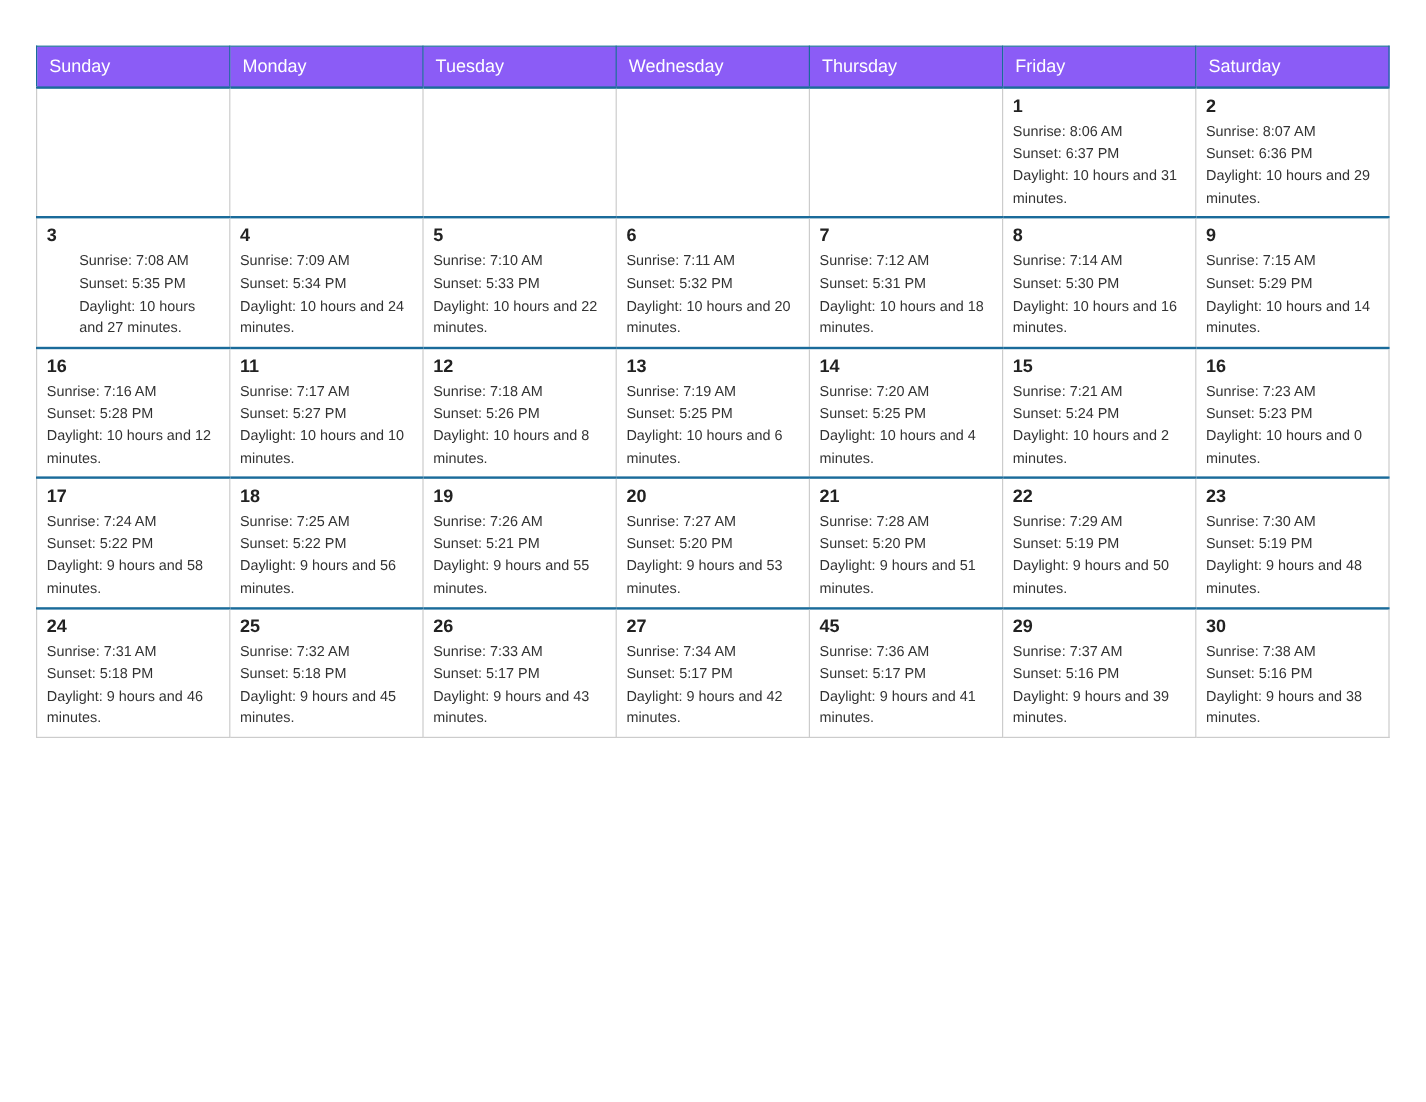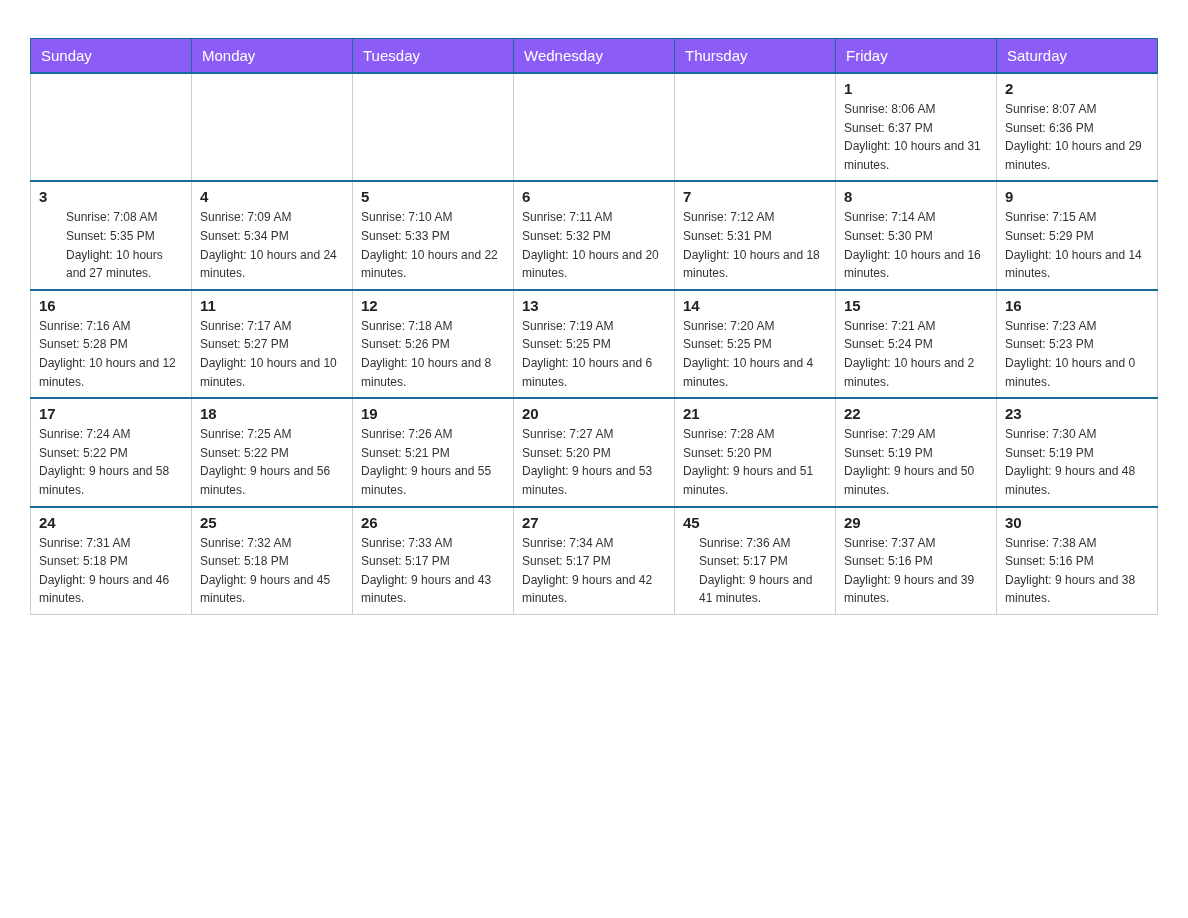--- a/index.html
+++ b/index.html
@@ -300,21 +300,21 @@
 Daylight: 9 hours and 43 minutes.</div>
         </td>
         <td>
           <span class="day-number">27</span>
           <div class="day-info" style="white-space: pre-line;">Sunrise: 7:34 AM
 Sunset: 5:17 PM
 Daylight: 9 hours and 42 minutes.</div>
         </td>
         <td>
           <span class="day-number">45</span>
-          <div class="day-info" style="white-space: pre-line; margin-left: 16px;">Sunrise: 7:36 AM
+          <div class="day-info" style="white-space: pre-line;">Sunrise: 7:36 AM
 Sunset: 5:17 PM
 Daylight: 9 hours and 41 minutes.</div>
         </td>
         <td>
           <span class="day-number">29</span>
           <div class="day-info" style="white-space: pre-line;">Sunrise: 7:37 AM
 Sunset: 5:16 PM
 Daylight: 9 hours and 39 minutes.</div>
         </td>
         <td>

